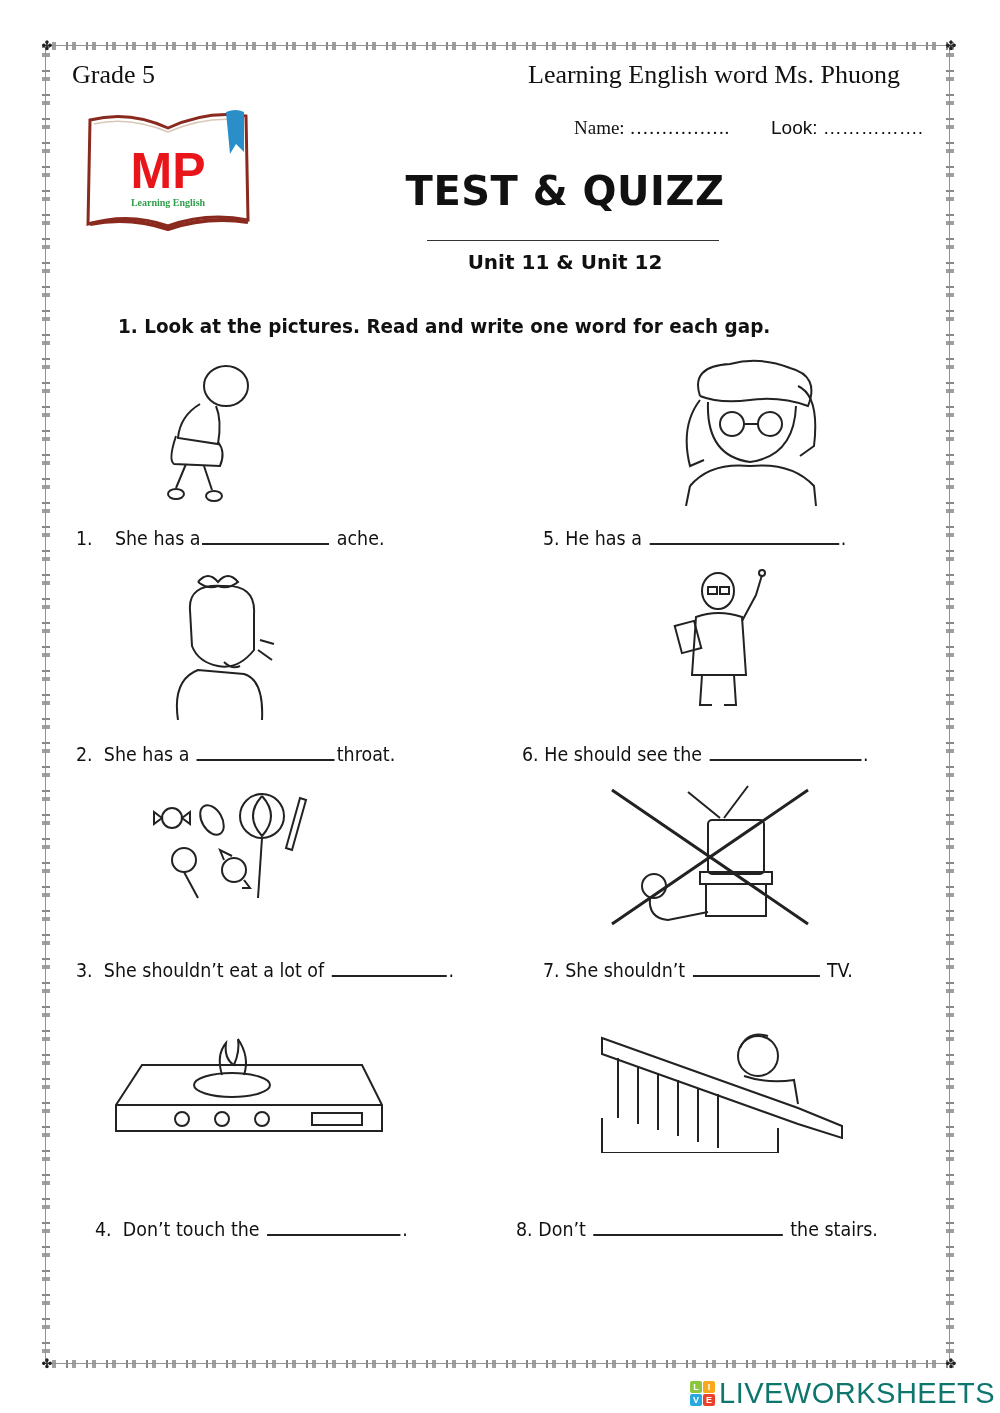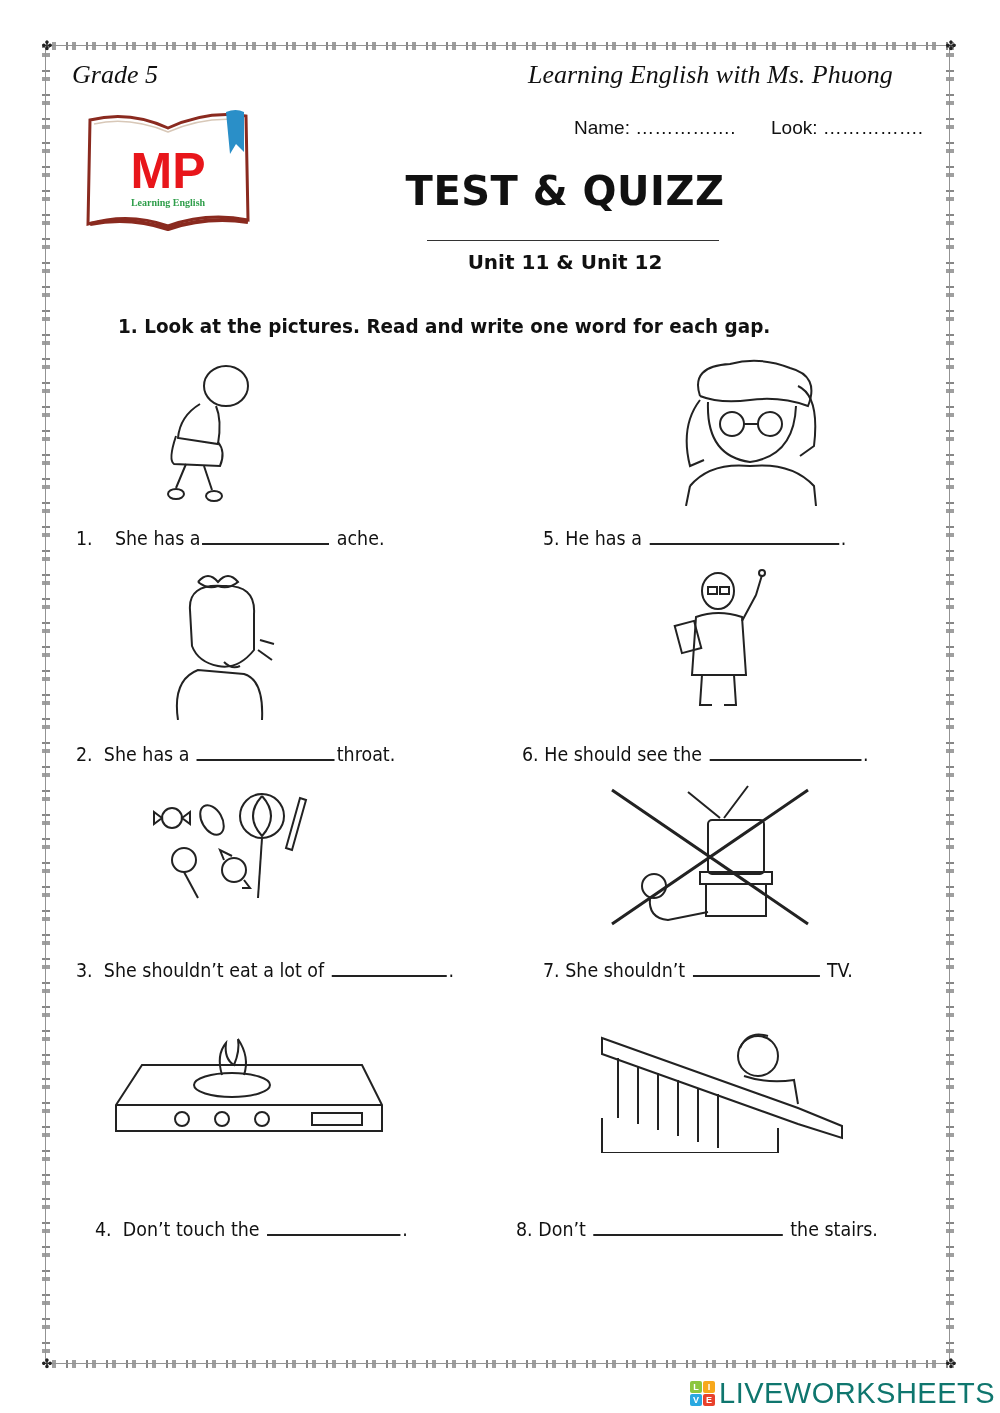--- a/index.html
+++ b/index.html
@@ -10,21 +10,21 @@
       background-image: repeating-linear-gradient(90deg, #555 0 2px, transparent 2px 6px, #777 6px 10px, transparent 10px 20px);
       opacity: 0.7; }
     .border-h::after { content: ""; position: absolute; left: 0; right: 0; top: 3px; height: 1px; background: #666; }
     .border-v { position: absolute; top: 46px; width: 8px; height: 1316px;
       background-image: repeating-linear-gradient(180deg, #555 0 2px, transparent 2px 7px, #777 7px 11px, transparent 11px 24px);
       opacity: 0.7; }
     .border-v::after { content: ""; position: absolute; top: 0; bottom: 0; left: 3px; width: 1px; background: #666; }
     .corner { position: absolute; width: 14px; height: 14px; font-size: 13px; line-height: 14px; text-align: center; color: #222; }
 
     .abs { position: absolute; }
-    .serif-italic { font-family: "Liberation Serif", "DejaVu Serif", serif; font-style: italic; }
+    .serif-italic { font-family: "Liberation Serif", "DejaVu Serif", serif; }
     .comic { font-family: "DejaVu Sans", sans-serif; }
     .calibri { font-family: "Liberation Sans", sans-serif; }
 
     
     .logo { position: absolute; left: 84px; top: 108px; width: 170px; height: 125px; }
     .logo svg { width: 100%; height: 100%; }
 
     .title { position: absolute; left: 400px; top: 168px; width: 330px; text-align: center; font-size: 40px; font-weight: bold; letter-spacing: 0.5px; }
     .title-rule { position: absolute; left: 427px; top: 240px; width: 292px; height: 1px; background: #333; }
     .subtitle { position: absolute; left: 400px; top: 250px; width: 330px; text-align: center; font-size: 20px; font-weight: bold; }
@@ -48,22 +48,22 @@
 <div class="border-h" style="top:42px;"></div>
 <div class="border-h" style="top:1360px;"></div>
 <div class="border-v" style="left:42px;"></div>
 <div class="border-v" style="left:946px;"></div>
 <div class="corner" style="left:40px;top:39px;">✤</div>
 <div class="corner" style="left:944px;top:39px;">✤</div>
 <div class="corner" style="left:40px;top:1357px;">✤</div>
 <div class="corner" style="left:944px;top:1357px;">✤</div>
 
 <div class="abs serif-italic" style="left:72px;top:60px;font-size:26px;">Grade 5</div>
-<div class="abs serif-italic" style="left:528px;top:60px;font-size:26px;">Learning English with Ms. Phuong</div>
-<div class="abs calibri" style="left:574px;top:117px;font-size:19px;">Name: …………….</div>
+<div class="abs serif-italic" style="left:528px;top:60px;font-size:26px;">Learning English word Ms. Phuong</div>
+<div class="abs calibri" style="left:574px;top:117px;font-size:19px;font-family:Liberation Serif, serif;">Name: …………….</div>
 <div class="abs calibri" style="left:771px;top:117px;font-size:19px;">Look: …………….</div>
 
 <div class="logo">
   <svg viewBox="0 0 170 125">
     <path d="M6 12 Q45 2 84 20 Q123 2 162 8 L164 112 Q123 104 84 118 Q45 104 4 116 Z" fill="#fff" stroke="#8a2a1f" stroke-width="3"></path>
     <path d="M10 16 Q45 8 84 24 Q120 8 158 12" fill="none" stroke="#d8c8b8" stroke-width="1.5"></path>
     <path d="M6 116 Q45 108 84 121 Q123 108 164 114" fill="none" stroke="#8a2a1f" stroke-width="4"></path>
     <path d="M142 4 Q152 0 160 4 L160 44 L152 36 L146 46 Z" fill="#2a8fc8"></path>
     <text x="84" y="80" text-anchor="middle" font-family="Liberation Sans, sans-serif" font-weight="bold" font-size="50" fill="#e8161b">MP</text>
     <text x="84" y="98" text-anchor="middle" font-family="Liberation Serif, serif" font-weight="bold" font-size="10" fill="#2e9e4a">Learning English</text>

